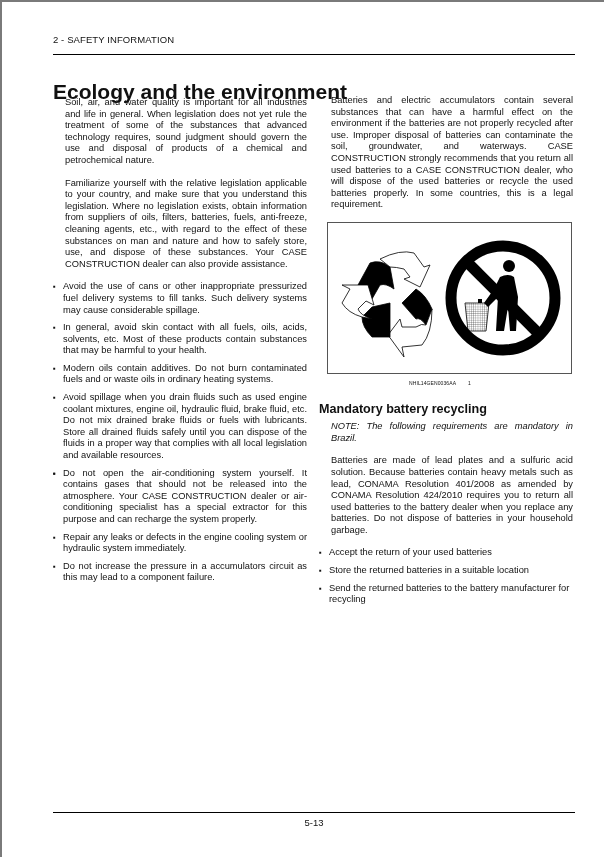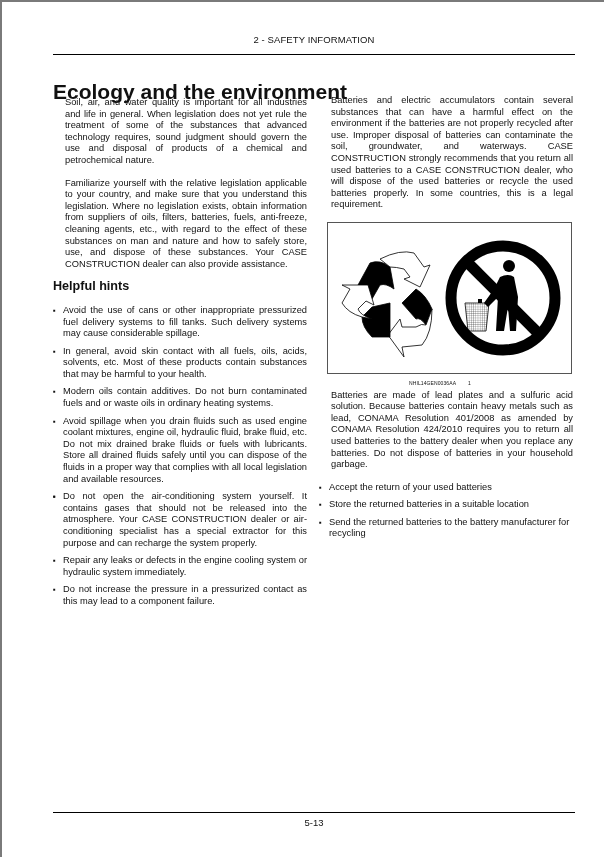--- a/index.html
+++ b/index.html
@@ -6,21 +6,21 @@
     body {
       width: 604px; height: 857px; position: relative; overflow: hidden;
       background: #ffffff;
       font-family: "Liberation Sans", sans-serif;
       color: #111;
     }
     .frame-top { position: absolute; left: 0; top: 0; width: 604px; height: 2px; background: #7a7a7a; }
     .frame-left { position: absolute; left: 0; top: 0; width: 2px; height: 857px; background: #7a7a7a; }
     .running-header {
       position: absolute; left: 53px; top: 34px; width: 522px;
-      text-align: center; font-size: 9.5px; letter-spacing: 0.1px;
+      font-size: 9.5px; letter-spacing: 0.1px;
     }
     .rule { position: absolute; left: 53px; width: 522px; height: 1px; background: #000; }
     .rule.top { top: 54px; }
     .rule.bottom { top: 812px; }
     .page-title {
       position: absolute; left: 53px; top: 80px; margin: 0;
       font-size: 21px; font-weight: bold;
     }
     .col { position: absolute; width: 254px; font-size: 9.3px; line-height: 11.6px; }
     .col.left { left: 53px; top: 97px; }
@@ -53,30 +53,29 @@
 <div class="frame-left"></div>
 
 <div class="running-header">2 - SAFETY INFORMATION</div>
 <div class="rule top"></div>
 
 <h1 class="page-title">Ecology and the environment</h1>
 
 <div class="col left">
   <p>Soil, air, and water quality is important for all industries and life in general. When legislation does not yet rule the treatment of some of the substances that advanced technology requires, sound judgment should govern the use and disposal of products of a chemical and petrochemical nature.</p>
   <p>Familiarize yourself with the relative legislation applicable to your country, and make sure that you understand this legislation.  Where no legislation exists, obtain information from suppliers of oils, filters, batteries, fuels, anti-freeze, cleaning agents, etc., with regard to the effect of these substances on man and nature and how to safely store, use, and dispose of these substances. Your CASE CONSTRUCTION dealer can also provide assistance.</p>
-  <h2>Helpful hints</h2>
   <ul>
     <li><span class="bullet">▪</span><span>Avoid the use of cans or other inappropriate pressurized fuel delivery systems to fill tanks.  Such delivery systems may cause considerable spillage.</span></li>
     <li><span class="bullet">▪</span><span>In general, avoid skin contact with all fuels, oils, acids, solvents, etc.  Most of these products contain substances that may be harmful to your health.</span></li>
     <li><span class="bullet">▪</span><span>Modern oils contain additives.  Do not burn contaminated fuels and or waste oils in ordinary heating systems.</span></li>
     <li><span class="bullet">▪</span><span>Avoid spillage when you drain fluids such as used engine coolant mixtures, engine oil, hydraulic fluid, brake fluid, etc. Do not mix drained brake fluids or fuels with lubricants.  Store all drained fluids safely until you can dispose of the fluids in a proper way that complies with all local legislation and available resources.</span></li>
     <li><span class="bullet">▪</span></li>
     <li><span class="bullet">▪</span><span>Do not open the air-conditioning system yourself.  It contains gases that should not be released into the atmosphere.  Your CASE CONSTRUCTION dealer or air-conditioning specialist has a special extractor for this purpose and can recharge the system properly.</span></li>
     <li><span class="bullet">▪</span><span>Repair any leaks or defects in the engine cooling system or hydraulic system immediately.</span></li>
-    <li><span class="bullet">▪</span><span>Do not increase the pressure in a pressurized contact as this may lead to a component failure.</span></li>
+    <li><span class="bullet">▪</span><span>Do not increase the pressure in a accumulators circuit as this may lead to a component failure.</span></li>
   </ul>
 </div>
 
 <div class="col right">
   <p>Batteries and electric accumulators contain several substances that can have a harmful effect on the environment if the batteries are not properly recycled after use. Improper disposal of batteries can contaminate the soil, groundwater, and waterways.  CASE CONSTRUCTION strongly recommends that you return all used batteries to a CASE CONSTRUCTION dealer, who will dispose of the used batteries or recycle the used batteries properly.  In some countries, this is a legal requirement.</p>
 
   <div class="figure">
     <svg width="243" height="150" viewBox="0 0 243 150">
 
       <g stroke="#000" stroke-width="0.8" stroke-linejoin="round">
@@ -106,20 +105,22 @@
         <rect x="150" y="76" width="4" height="4" fill="#000"></rect>
 
         <line x1="138" y1="38" x2="212" y2="112" stroke="#000" stroke-width="11"></line>
       </g>
     </svg>
   </div>
   <div class="fig-caption">
     <span>NHIL14GEN0036AA</span><span class="num">1</span>
   </div>
 
+  <h2 class="mandatory">Mandatory battery recycling</h2>
+  <p class="note">NOTE: The following requirements are mandatory in Brazil.</p>
   <p>Batteries are made of lead plates and a sulfuric acid solution.  Because batteries contain heavy metals such as lead, CONAMA Resolution 401/2008 as amended by CONAMA Resolution 424/2010 requires you to return all used batteries to the battery dealer when you replace any batteries.  Do not dispose of batteries in your household garbage.</p>
   <ul>
     <li><span class="bullet">▪</span><span>Accept the return of your used batteries</span></li>
     <li><span class="bullet">▪</span><span>Store the returned batteries in a suitable location</span></li>
     <li style="text-align:left;"><span class="bullet">▪</span><span>Send the returned batteries to the battery manufacturer for recycling</span></li>
   </ul>
 </div>
 
 <div class="rule bottom"></div>
 <div class="page-number">5-13</div>

